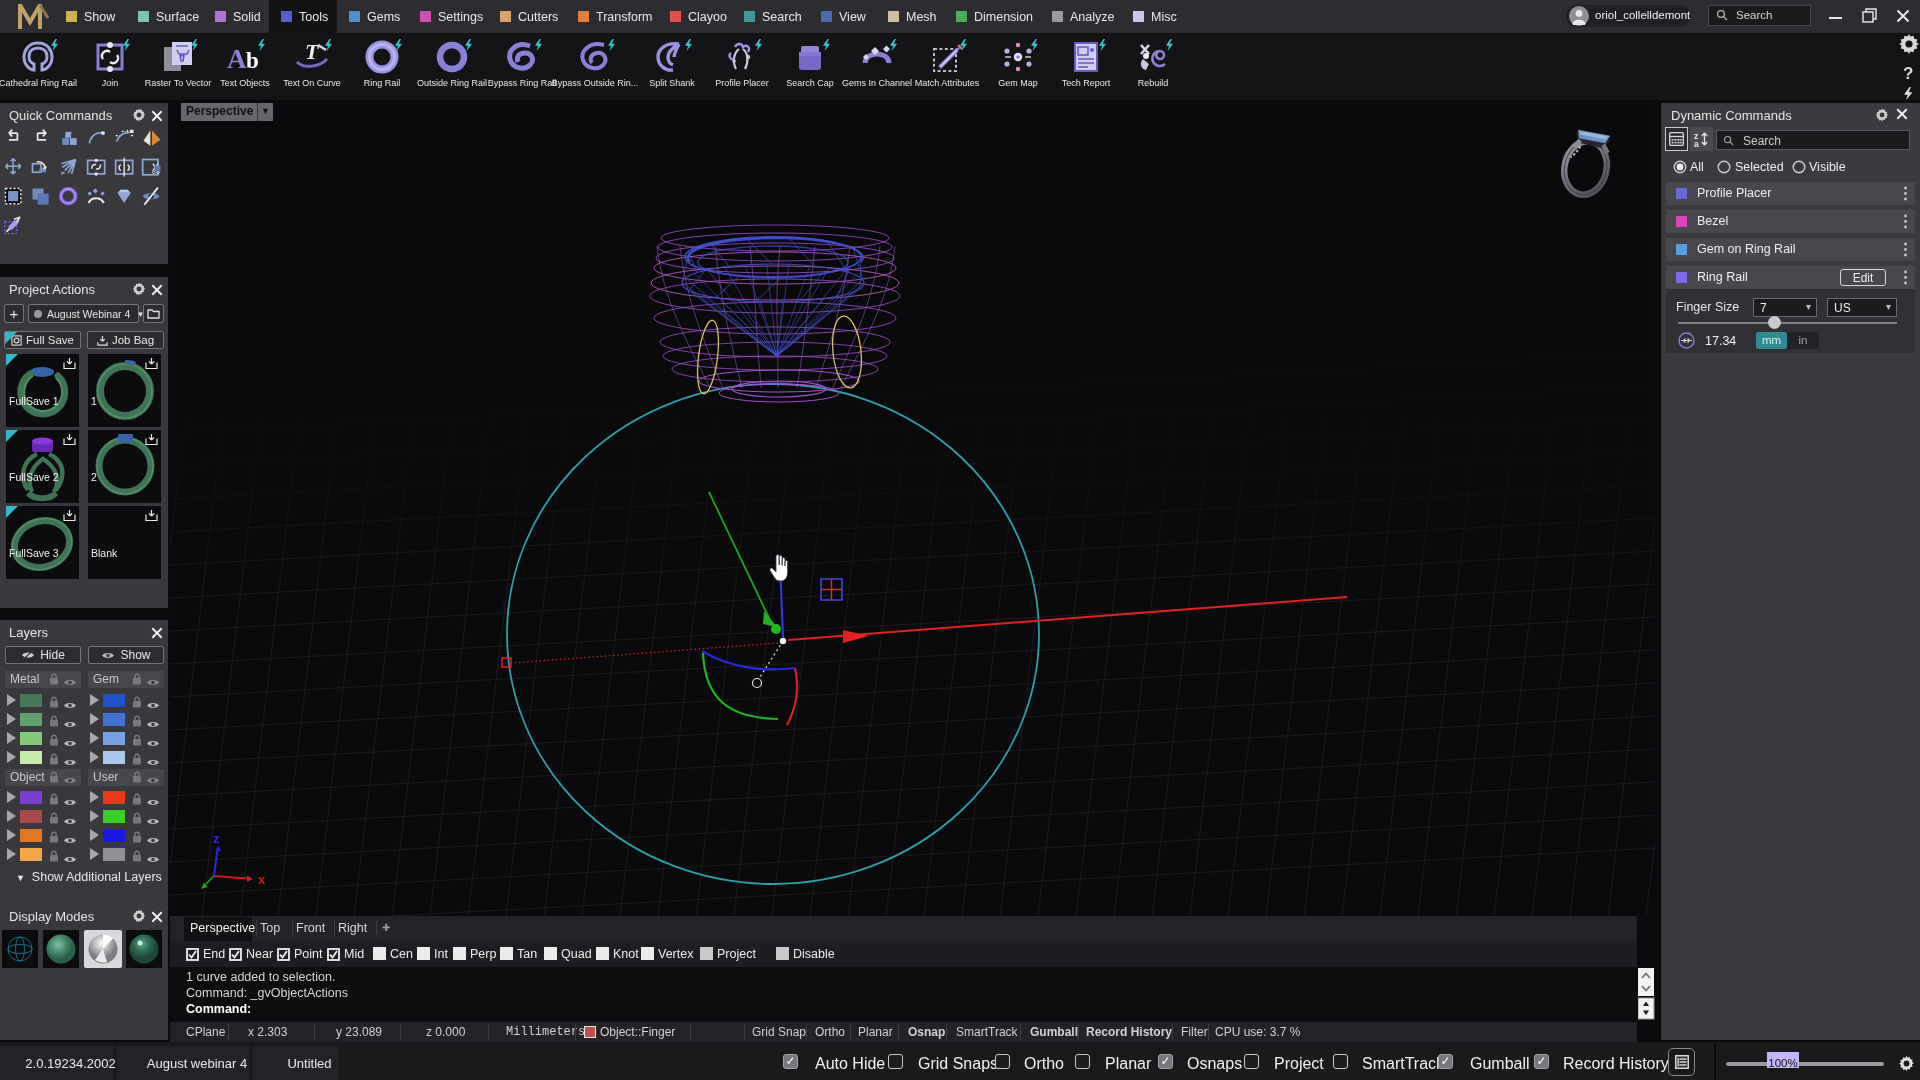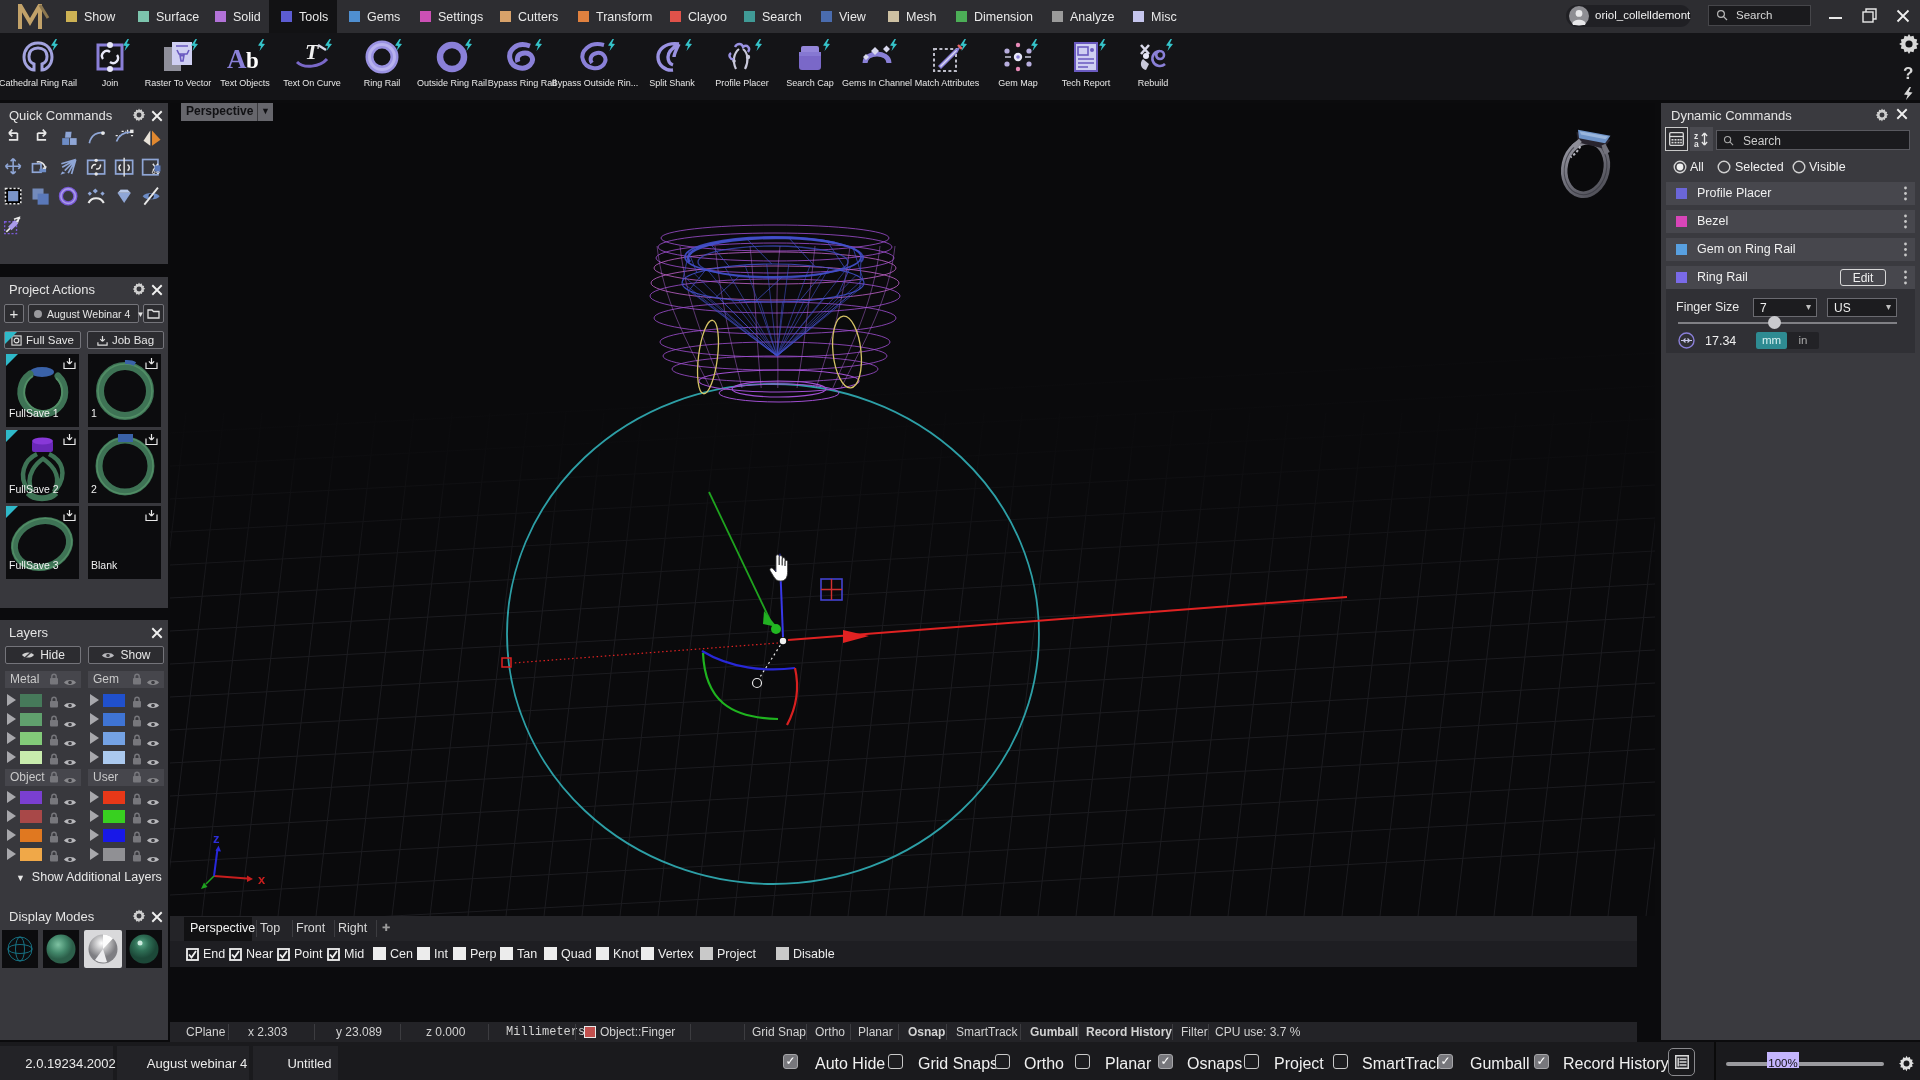--- a/index.html
+++ b/index.html
@@ -15,21 +15,21 @@
   
   #toolbar { position:absolute; left:0; top:33px; width:1920px; height:67px; background:#141417; }
   
   .panel { position:absolute; left:0; width:168px; background:#38383d; }
   .ptitle { position:absolute; left:9px; top:5px; font-size:13px; color:#e4e4e4; }
   .pgear { position:absolute; top:4px; font-size:13px; color:#cfcfcf; }
   .px { position:absolute; top:3px; font-size:14px; color:#e8e8e8; font-weight:bold;}
   .btn { position:absolute; background:#2c2c30; border:1px solid #74747a; border-radius:2px;
          color:#e6e6e6; font-size:12px; display:flex; align-items:center; justify-content:center; }
   .thumb { position:absolute; width:73px; height:73px; background:#0c0c0e; }
-  .tlab { position:absolute; left:3px; bottom:8px; font-size:10.5px; color:#f0f0f0; }
+  .tlab { position:absolute; left:3px; bottom:20px; font-size:10.5px; color:#f0f0f0; }
   .texp { position:absolute; right:3px; top:3px; width:13px; height:13px; }
   .tcorn { position:absolute; left:0; top:0; width:0; height:0; border-left:12px solid #2fb9c9; border-bottom:12px solid transparent; }
   .lrow { position:absolute; height:18px; }
   .lhead { position:absolute; height:17px; background:#46464c; color:#c9c9c9; font-size:12px; padding-left:5px; }
   .swatch { position:absolute; width:22px; height:13px; }
   .play { width:0; height:0; border-left:9px solid #a8a8ac; border-top:6px solid transparent; border-bottom:6px solid transparent; position:absolute;}
   
   #rpanel { position:absolute; left:1661px; top:103px; width:259px; height:937px; background:#3a3a3f; }
   .drow { position:absolute; left:5px; width:249px; height:23px; background:#47474d; }
   .dsq { position:absolute; left:10px; top:6px; width:11px; height:11px; }
@@ -1098,20 +1098,33 @@
       <div class="abs oslbl" style="left:391px;top:6px;">Quad</div>
       <div class="abs" style="left:426px;top:6px;width:13px;height:13px;background:#ececec;"></div>
       <div class="abs oslbl" style="left:443px;top:6px;">Knot</div>
       <div class="abs" style="left:471px;top:6px;width:13px;height:13px;background:#ececec;"></div>
       <div class="abs oslbl" style="left:488px;top:6px;">Vertex</div>
       <div class="abs" style="left:530px;top:6px;width:13px;height:13px;background:#c9c9c9;"></div>
       <div class="abs oslbl" style="left:547px;top:6px;">Project</div>
       <div class="abs" style="left:606px;top:6px;width:13px;height:13px;background:#c9c9c9;"></div>
       <div class="abs oslbl" style="left:623px;top:6px;">Disable</div>
     </div>
+  <div id="cmdarea">
+      <div class="abs" style="left:16px;top:3px;">1 curve added to selection.</div>
+      <div class="abs" style="left:16px;top:19px;">Command: _gvObjectActions</div>
+      <div class="abs" style="left:16px;top:35px;color:#ffffff;font-weight:bold;">Command:</div>
+      <svg class="abs" style="left:1467.5px;top:1px" width="17" height="52" viewBox="0 0 17 52">
+<rect x="0" y="0" width="16" height="28" fill="#f2f2f2"></rect>
+<path d="M4 10 L8 5.5 L12 10" fill="none" stroke="#707070" stroke-width="1.8"></path>
+<path d="M4 18 L8 22.5 L12 18" fill="none" stroke="#707070" stroke-width="1.8"></path>
+<rect x="0" y="30" width="16" height="21" fill="#f2f2f2" stroke="#999" stroke-width="1"></rect>
+<path d="M8 33.5 L11 38 L5 38 Z" fill="#1a1a1a"></path>
+<path d="M8 47 L11 42.5 L5 42.5 Z" fill="#1a1a1a"></path>
+</svg>
+    </div>
   <div id="statusbar">
       <div class="sbit" style="left:16px;font-weight:normal;">CPlane</div>
       <div class="sbit" style="left:78px;font-weight:normal;">x 2.303</div>
       <div class="sbit" style="left:166px;font-weight:normal;">y 23.089</div>
       <div class="sbit" style="left:256px;font-weight:normal;">z 0.000</div>
       <div class="sbit" style="left:336px;font-weight:normal;font-family:Liberation Mono, monospace;">Millimeters</div>
       <div class="sbit" style="left:430px;font-weight:normal;">Object::Finger</div>
       <div class="sbit" style="left:582px;font-weight:normal;">Grid Snap</div>
       <div class="sbit" style="left:645px;font-weight:normal;">Ortho</div>
       <div class="sbit" style="left:688px;font-weight:normal;">Planar</div>

